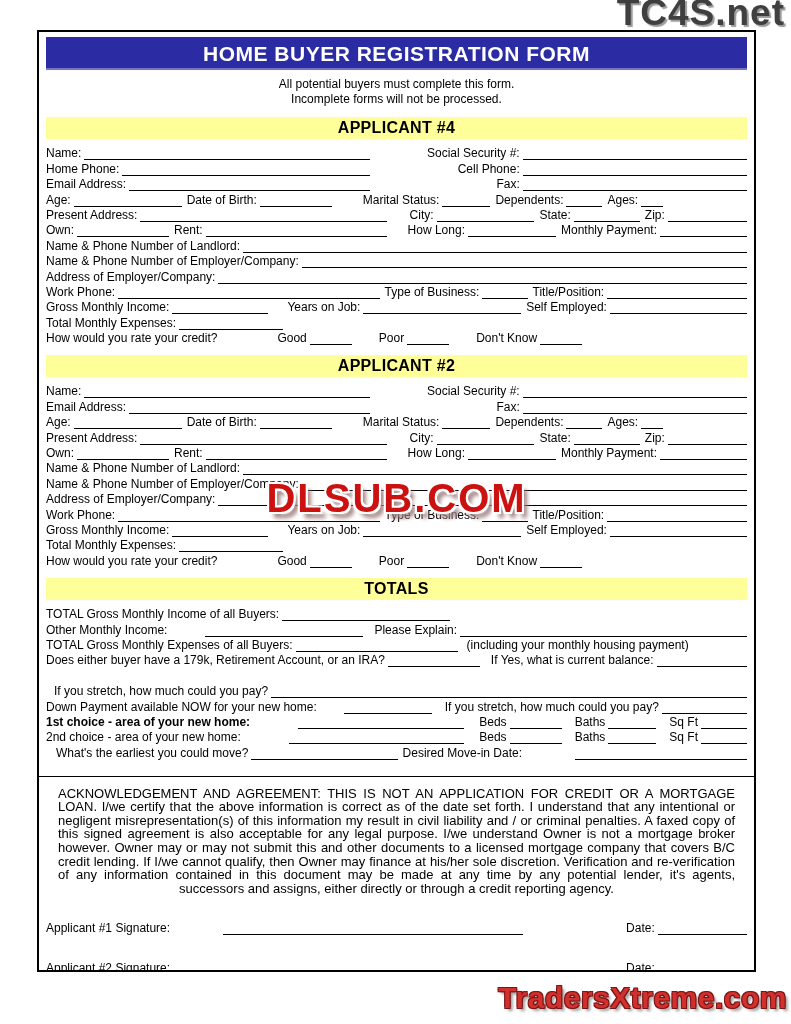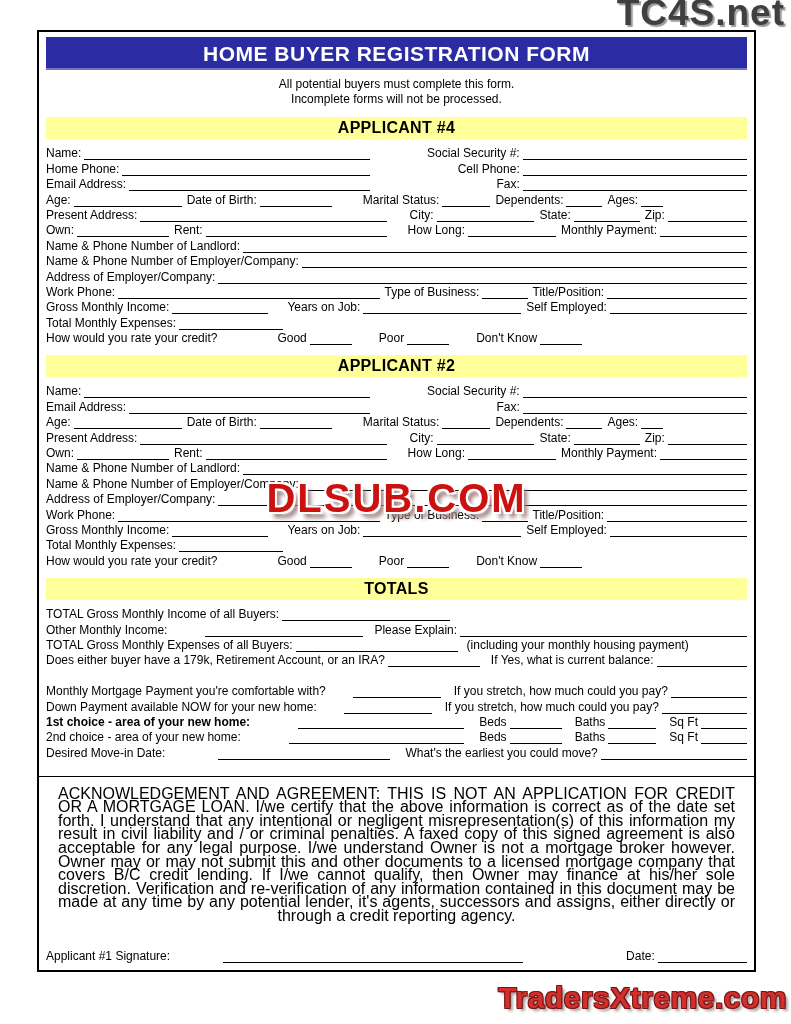--- a/index.html
+++ b/index.html
@@ -19,21 +19,21 @@
        box-shadow:inset 0 -2px 0 rgba(255,255,255,.35);}
   .notice{text-align:center;font-size:12px;line-height:15px;}
   .section-bar{margin-top:10px;height:22px;line-height:22px;background:var(--section-bg);
        text-align:center;font-size:16px;font-weight:bold;letter-spacing:.3px;}
   .rows{margin-top:6px;}
   .frow{display:flex;align-items:flex-end;height:15.4px;font-size:12px;line-height:14px;gap:5px;}
   .fcell{display:flex;align-items:flex-end;min-width:0;}
   .flabel{white-space:nowrap;padding-right:3px;}
   .fline{display:inline-block;height:12px;border-bottom:1px solid #000;min-width:8px;}
   .divider{border-top:1px solid #000;margin:16px -7px 0;}
-  .ack{margin:10px 12px 0;font-size:16px;line-height:13.6px;text-align:justify;text-align-last:center;}
+  .ack{margin:10px 12px 0;font-size:13px;line-height:13.6px;text-align:justify;text-align-last:center;}
   .sig-rows{margin-top:20px;}
   .sig-rows .frow{height:16px;margin-top:24px;gap:17px;}
   .wm-center{position:absolute;top:444px;left:50%;transform:translateX(-50%);font-size:40px;
        font-weight:bold;letter-spacing:2px;color:var(--watermark-red);white-space:nowrap;z-index:4;
        text-shadow:-2px -2px 0 #fff,2px -2px 0 #fff,-2px 2px 0 #fff,2px 2px 0 #fff,5px 6px 4px #a08080;}
   .wm-bottom{position:absolute;top:981px;right:4px;font-size:30px;font-weight:bold;letter-spacing:.5px;
        color:var(--brand-red);z-index:5;
        text-shadow:-1px -1px 0 #7a1515,1px -1px 0 #7a1515,-1px 1px 0 #7a1515,1px 1px 0 #7a1515,3px 3px 3px #999;}
 </style>
 </head>
@@ -398,24 +398,20 @@
             <span class="flabel">Does either buyer have a 179k, Retirement Account, or an IRA?</span>
             <span class="fline" style="width: 92px;"></span>
           </span>
           <span class="fcell" style="margin-left: 6px; flex: 1 1 0px;">
             <span class="flabel">If Yes, what is current balance:</span>
             <span class="fline" style="flex: 1 1 20px;"></span>
           </span>
         </div>
         <div class="frow"></div>
         <div class="frow">
-          <span class="fcell">
-            <span class="flabel">Monthly Mortgage Payment you're comfortable with?</span>
-            <span class="fline" style="width: 88px; margin-left: 24px;"></span>
-          </span>
           <span class="fcell" style="margin-left: 8px; flex: 1 1 0px;">
             <span class="flabel">If you stretch, how much could you pay?</span>
             <span class="fline" style="flex: 1 1 20px;"></span>
           </span>
         </div>
         <div class="frow">
           <span class="fcell">
             <span class="flabel">Down Payment available NOW for your new home:</span>
             <span class="fline" style="width: 88px; margin-left: 24px;"></span>
           </span>
@@ -454,28 +450,28 @@
           <span class="fcell" style="margin-left: 8px;">
             <span class="flabel">Baths</span>
             <span class="fline" style="width: 48px;"></span>
           </span>
           <span class="fcell" style="margin-left: 8px;">
             <span class="flabel">Sq Ft</span>
             <span class="fline" style="width: 46px;"></span>
           </span>
         </div>
         <div class="frow">
+          <span class="fcell" style="margin-left: 10px; flex: 1 1 0px;">
+            <span class="flabel">What's the earliest you could move?</span>
+            <span class="fline" style="flex: 1 1 20px;"></span>
+          </span>
           <span class="fcell">
             <span class="flabel">Desired Move-in Date:</span>
             <span class="fline" style="width: 172px; margin-left: 50px;"></span>
           </span>
-          <span class="fcell" style="margin-left: 10px; flex: 1 1 0px;">
-            <span class="flabel">What's the earliest you could move?</span>
-            <span class="fline" style="flex: 1 1 20px;"></span>
-          </span>
         </div>
       </div>
 
     <div class="divider"></div>
 
     <p class="ack">ACKNOWLEDGEMENT AND AGREEMENT: THIS IS NOT AN APPLICATION FOR CREDIT OR A MORTGAGE LOAN. I/we certify that the above information is correct as of the date set forth. I understand that any intentional or negligent misrepresentation(s) of this information my result in civil liability and / or criminal penalties. A faxed copy of this signed agreement is also acceptable for any legal purpose. I/we understand Owner is not a mortgage broker however. Owner may or may not submit this and other documents to a licensed mortgage company that covers B/C credit lending. If I/we cannot qualify, then Owner may finance at his/her sole discretion. Verification and re-verification of any information contained in this document may be made at any time by any potential lender, it's agents, successors and assigns, either directly or through a credit reporting agency.</p>
 
     <div class="rows sig-rows" id="rows-sig">
         <div class="frow">
           <span class="fcell">

